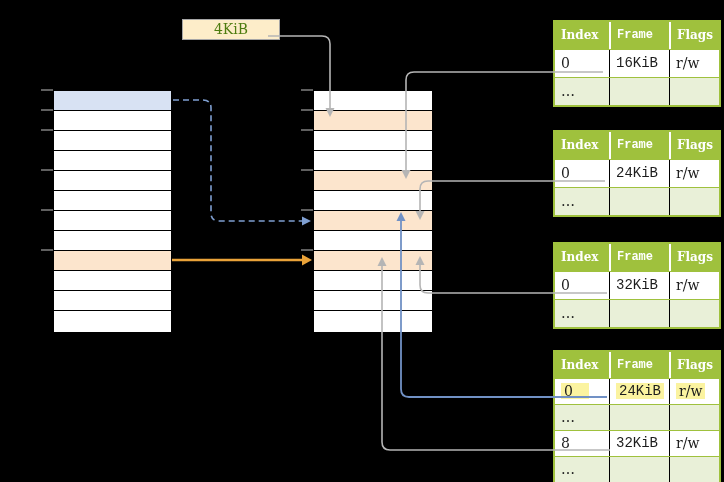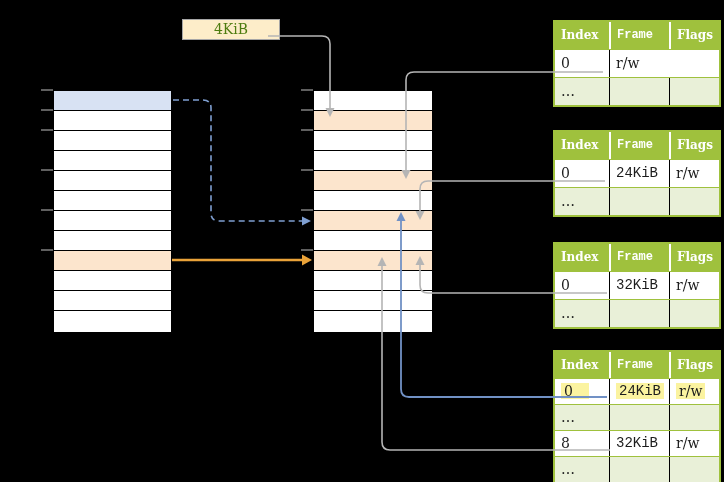--- a/index.html
+++ b/index.html
@@ -97,20 +97,21 @@
     </div>
 
   <div class="page-table pt1">
       <div class="pt-header">
         <div class="cell col-index">Index</div>
         <div class="cell col-frame">Frame</div>
         <div class="cell col-flags">Flags</div>
       </div>
       <div class="pt-row">
         <div class="cell col-index">0</div>
+        <div class="cell col-frame">16KiB</div>
         <div class="cell col-flags">r/w</div>
       </div>
       <div class="pt-row shaded">
         <div class="cell col-index">…</div>
         <div class="cell col-frame"></div>
         <div class="cell col-flags"></div>
       </div>
     </div>
   <div class="page-table pt2">
       <div class="pt-header">

